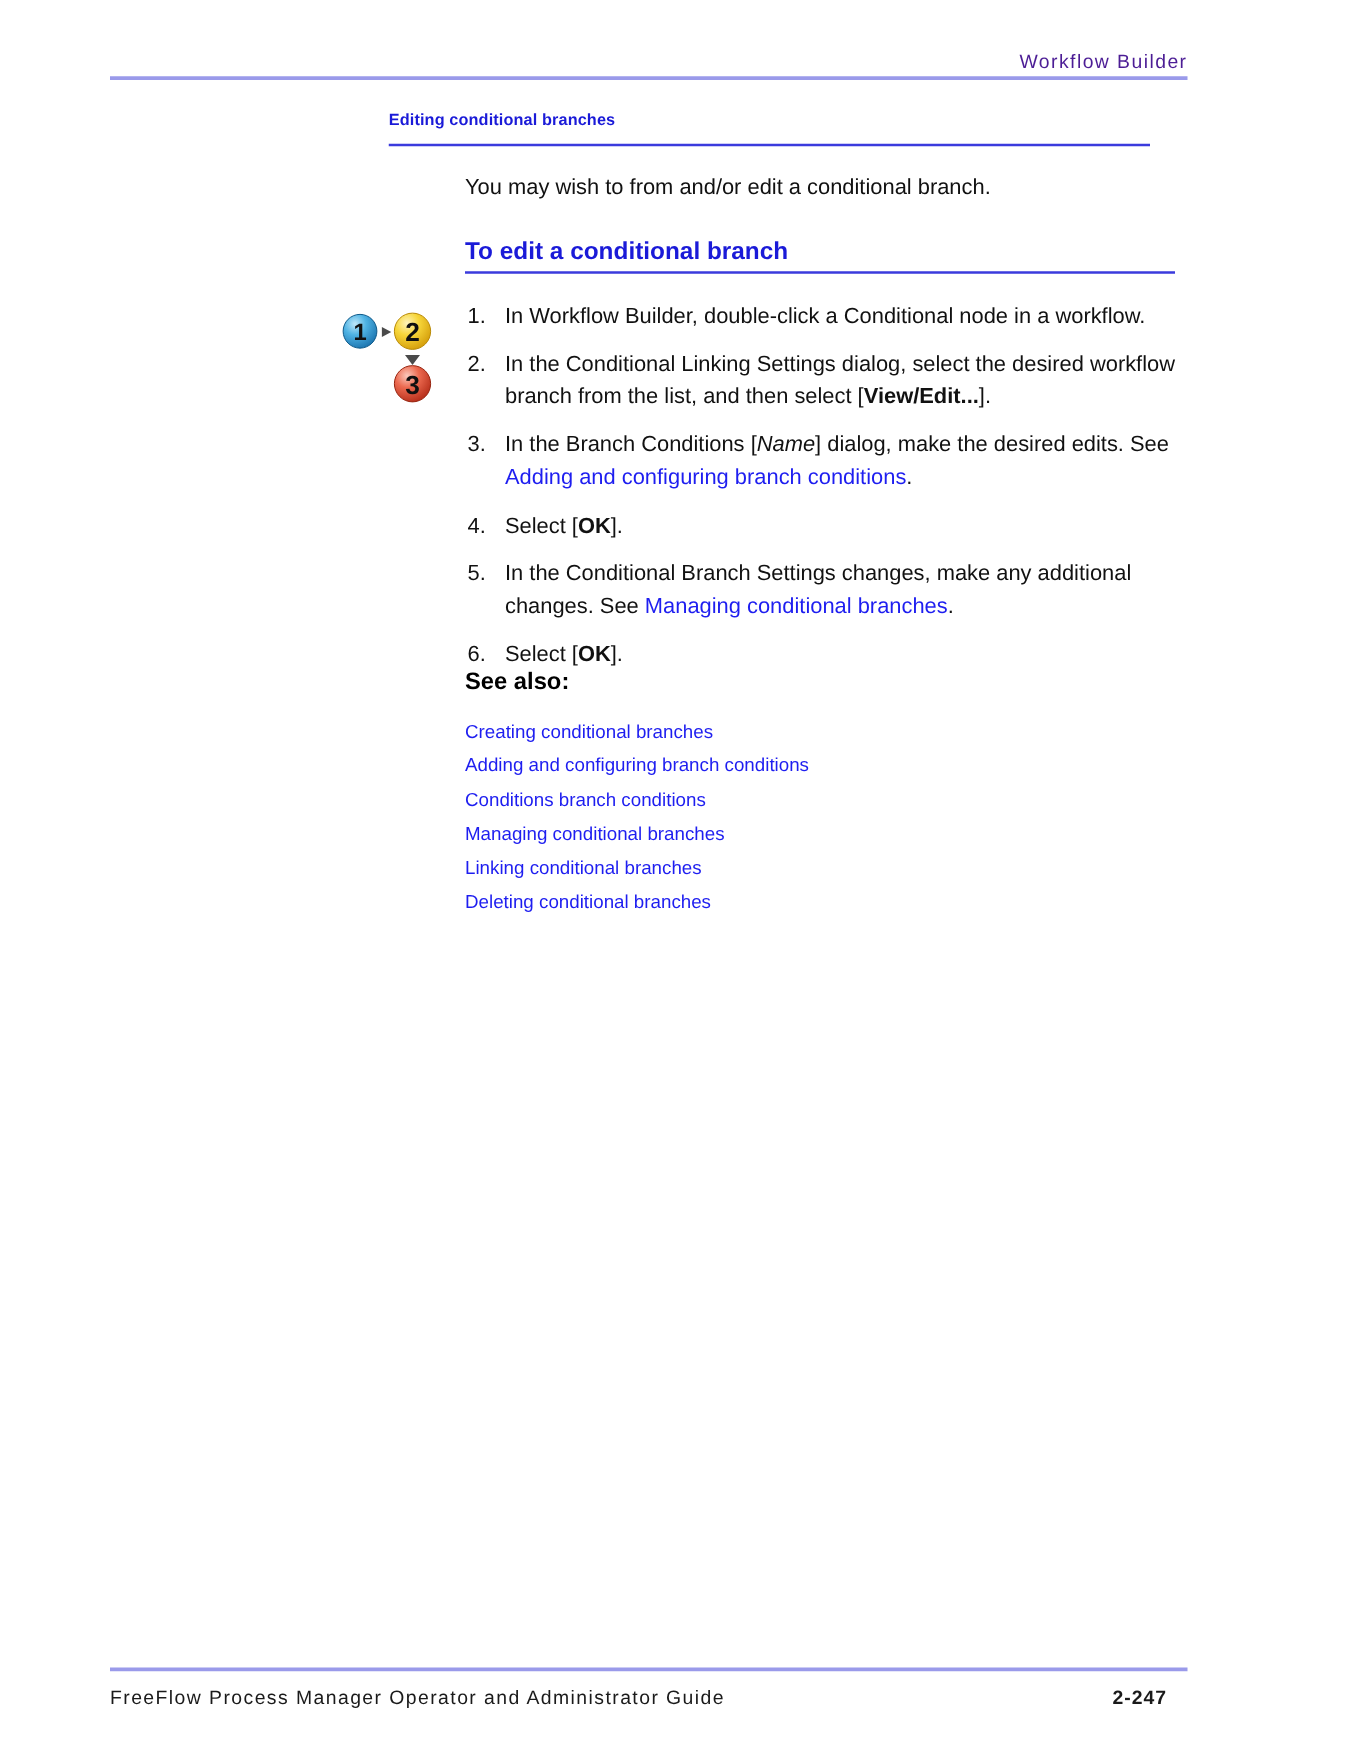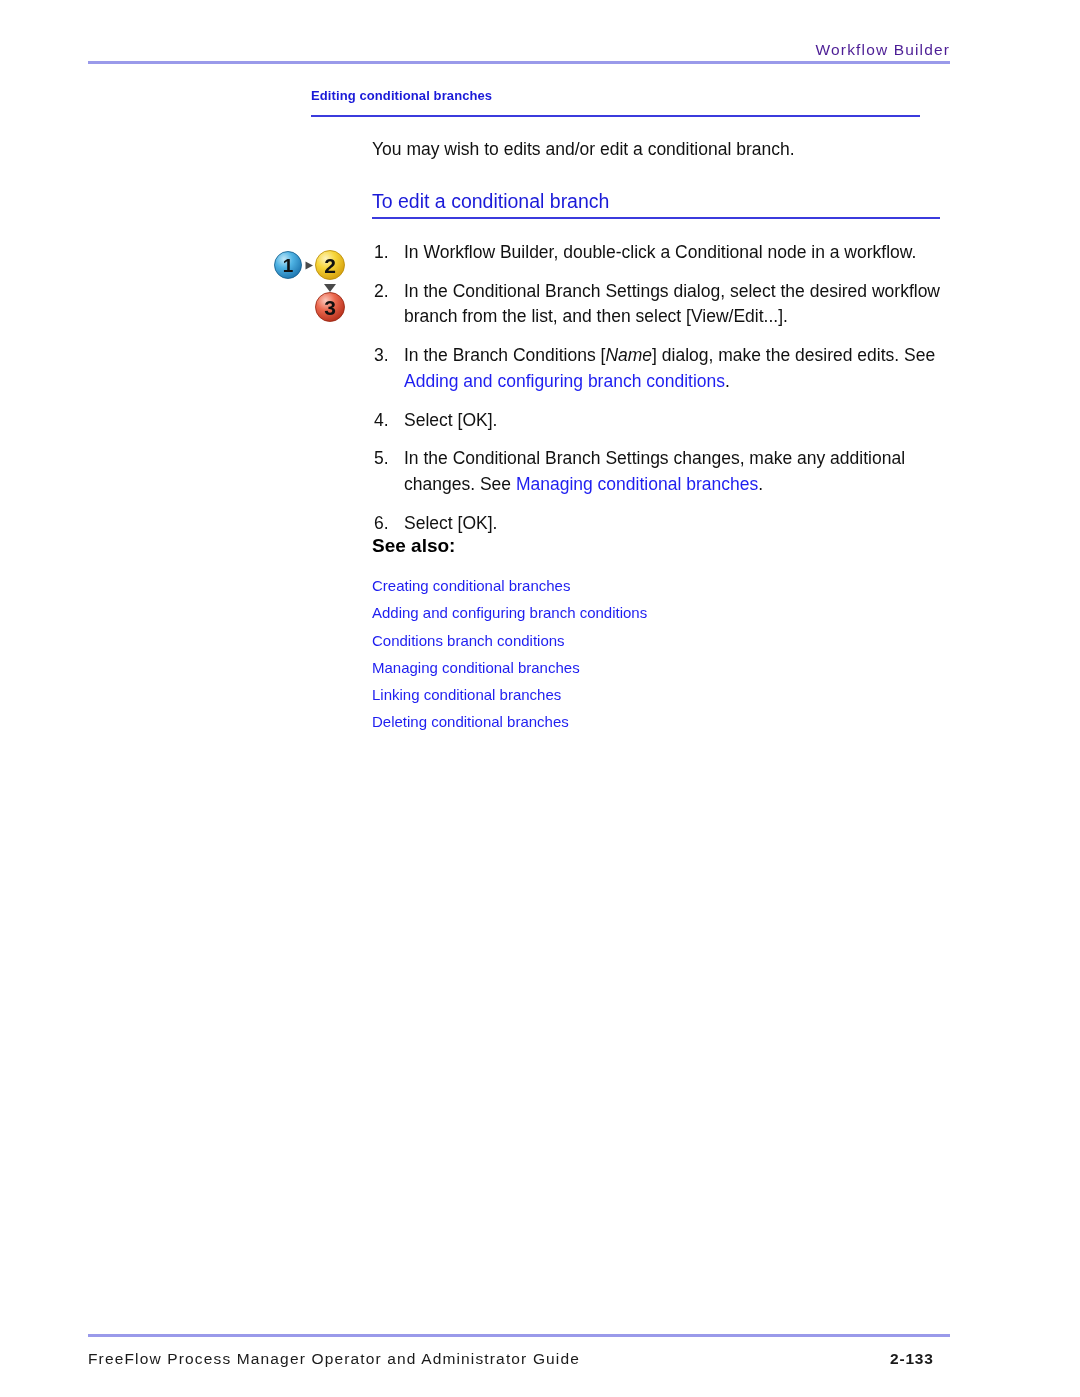--- a/index.html
+++ b/index.html
@@ -69,21 +69,21 @@
     color: #111111;
     white-space: nowrap;
   }
 
   
   .h2 {
     position: absolute;
     left: 372px;
     top: 190px;
     font-size: 19.5px;
-    font-weight: normal;
+    font-weight: bold;
     color: #1a1ad8;
     white-space: nowrap;
   }
   .rule-h2 {
     position: absolute;
     left: 372px;
     top: 217px;
     width: 568px;
     height: 2px;
     background: #3b3bdd;
@@ -111,21 +111,21 @@
     position: relative;
     padding-left: 32px;
     margin-bottom: 13px;
     line-height: 1.47;
   }
   .proc .li .num {
     position: absolute;
     left: 2px;
     top: 0;
   }
-  .proc b { font-weight: normal; }
+  .proc b { font-weight: bold; }
   .proc i { font-style: italic; }
   .lnk { color: #1e1ef0; }
 
   
   .seealso-title {
     position: absolute;
     left: 372px;
     top: 535px;
     font-size: 19px;
     font-weight: bold;
@@ -177,21 +177,21 @@
 <body>
 
 <div class="page">
 
   <div class="header-text">Workflow Builder</div>
   <div class="rule-header"></div>
 
   <div class="h1">Editing conditional branches</div>
   <div class="rule-h1"></div>
 
-  <div class="intro">You may wish to edits and/or edit a conditional branch.</div>
+  <div class="intro">You may wish to from and/or edit a conditional branch.</div>
 
   <div class="h2">To edit a conditional branch</div>
   <div class="rule-h2"></div>
 
   <div class="steps-icon">
     <svg viewBox="0 0 76 76" width="76" height="76" aria-hidden="true">
       <defs>
         <radialGradient id="gBlue" cx="35%" cy="28%" r="78%">
           <stop offset="0%" stop-color="#bfe7f8"></stop>
           <stop offset="42%" stop-color="#4fb3e4"></stop>
@@ -219,34 +219,34 @@
 
       <polygon points="52,36 64,36 58,44" fill="#4a4a4a"></polygon>
 
       <circle cx="58" cy="59" r="14.5" fill="url(#gRed)" stroke="#97240f" stroke-width="0.8"></circle>
       <text x="58" y="67" text-anchor="middle" font-family="Liberation Sans, sans-serif" font-size="21" font-weight="bold" fill="#101010">3</text>
     </svg>
   </div>
 
   <div class="proc" id="proc-list">
       <div class="li"><span class="num">1.</span><span><span>In Workflow Builder, double-click a Conditional node in a workflow.</span></span></div>
-      <div class="li"><span class="num">2.</span><span><span>In the Conditional Branch Settings dialog, select the desired workflow branch from the list, and then select [</span><b>View/Edit...</b><span>].</span></span></div>
+      <div class="li"><span class="num">2.</span><span><span>In the Conditional Linking Settings dialog, select the desired workflow branch from the list, and then select [</span><b>View/Edit...</b><span>].</span></span></div>
       <div class="li"><span class="num">3.</span><span><span>In the Branch Conditions [</span><i>Name</i><span>] dialog, make the desired edits. See </span><span class="lnk">Adding and configuring branch conditions</span><span>.</span></span></div>
       <div class="li"><span class="num">4.</span><span><span>Select [</span><b>OK</b><span>].</span></span></div>
       <div class="li"><span class="num">5.</span><span><span>In the Conditional Branch Settings changes, make any additional changes. See </span><span class="lnk">Managing conditional branches</span><span>.</span></span></div>
       <div class="li"><span class="num">6.</span><span><span>Select [</span><b>OK</b><span>].</span></span></div>
     </div>
 
   <div class="seealso-title">See also:</div>
   <div class="seealso-list" id="seealso-list">
       <div class="sa">Creating conditional branches</div>
       <div class="sa">Adding and configuring branch conditions</div>
       <div class="sa">Conditions branch conditions</div>
       <div class="sa">Managing conditional branches</div>
       <div class="sa">Linking conditional branches</div>
       <div class="sa">Deleting conditional branches</div>
     </div>
 
   <div class="rule-footer"></div>
   <div class="footer-left">FreeFlow Process Manager Operator and Administrator Guide</div>
-  <div class="footer-right">2-133</div>
+  <div class="footer-right">2-247</div>
 
 </div>
 
 </body></html>

